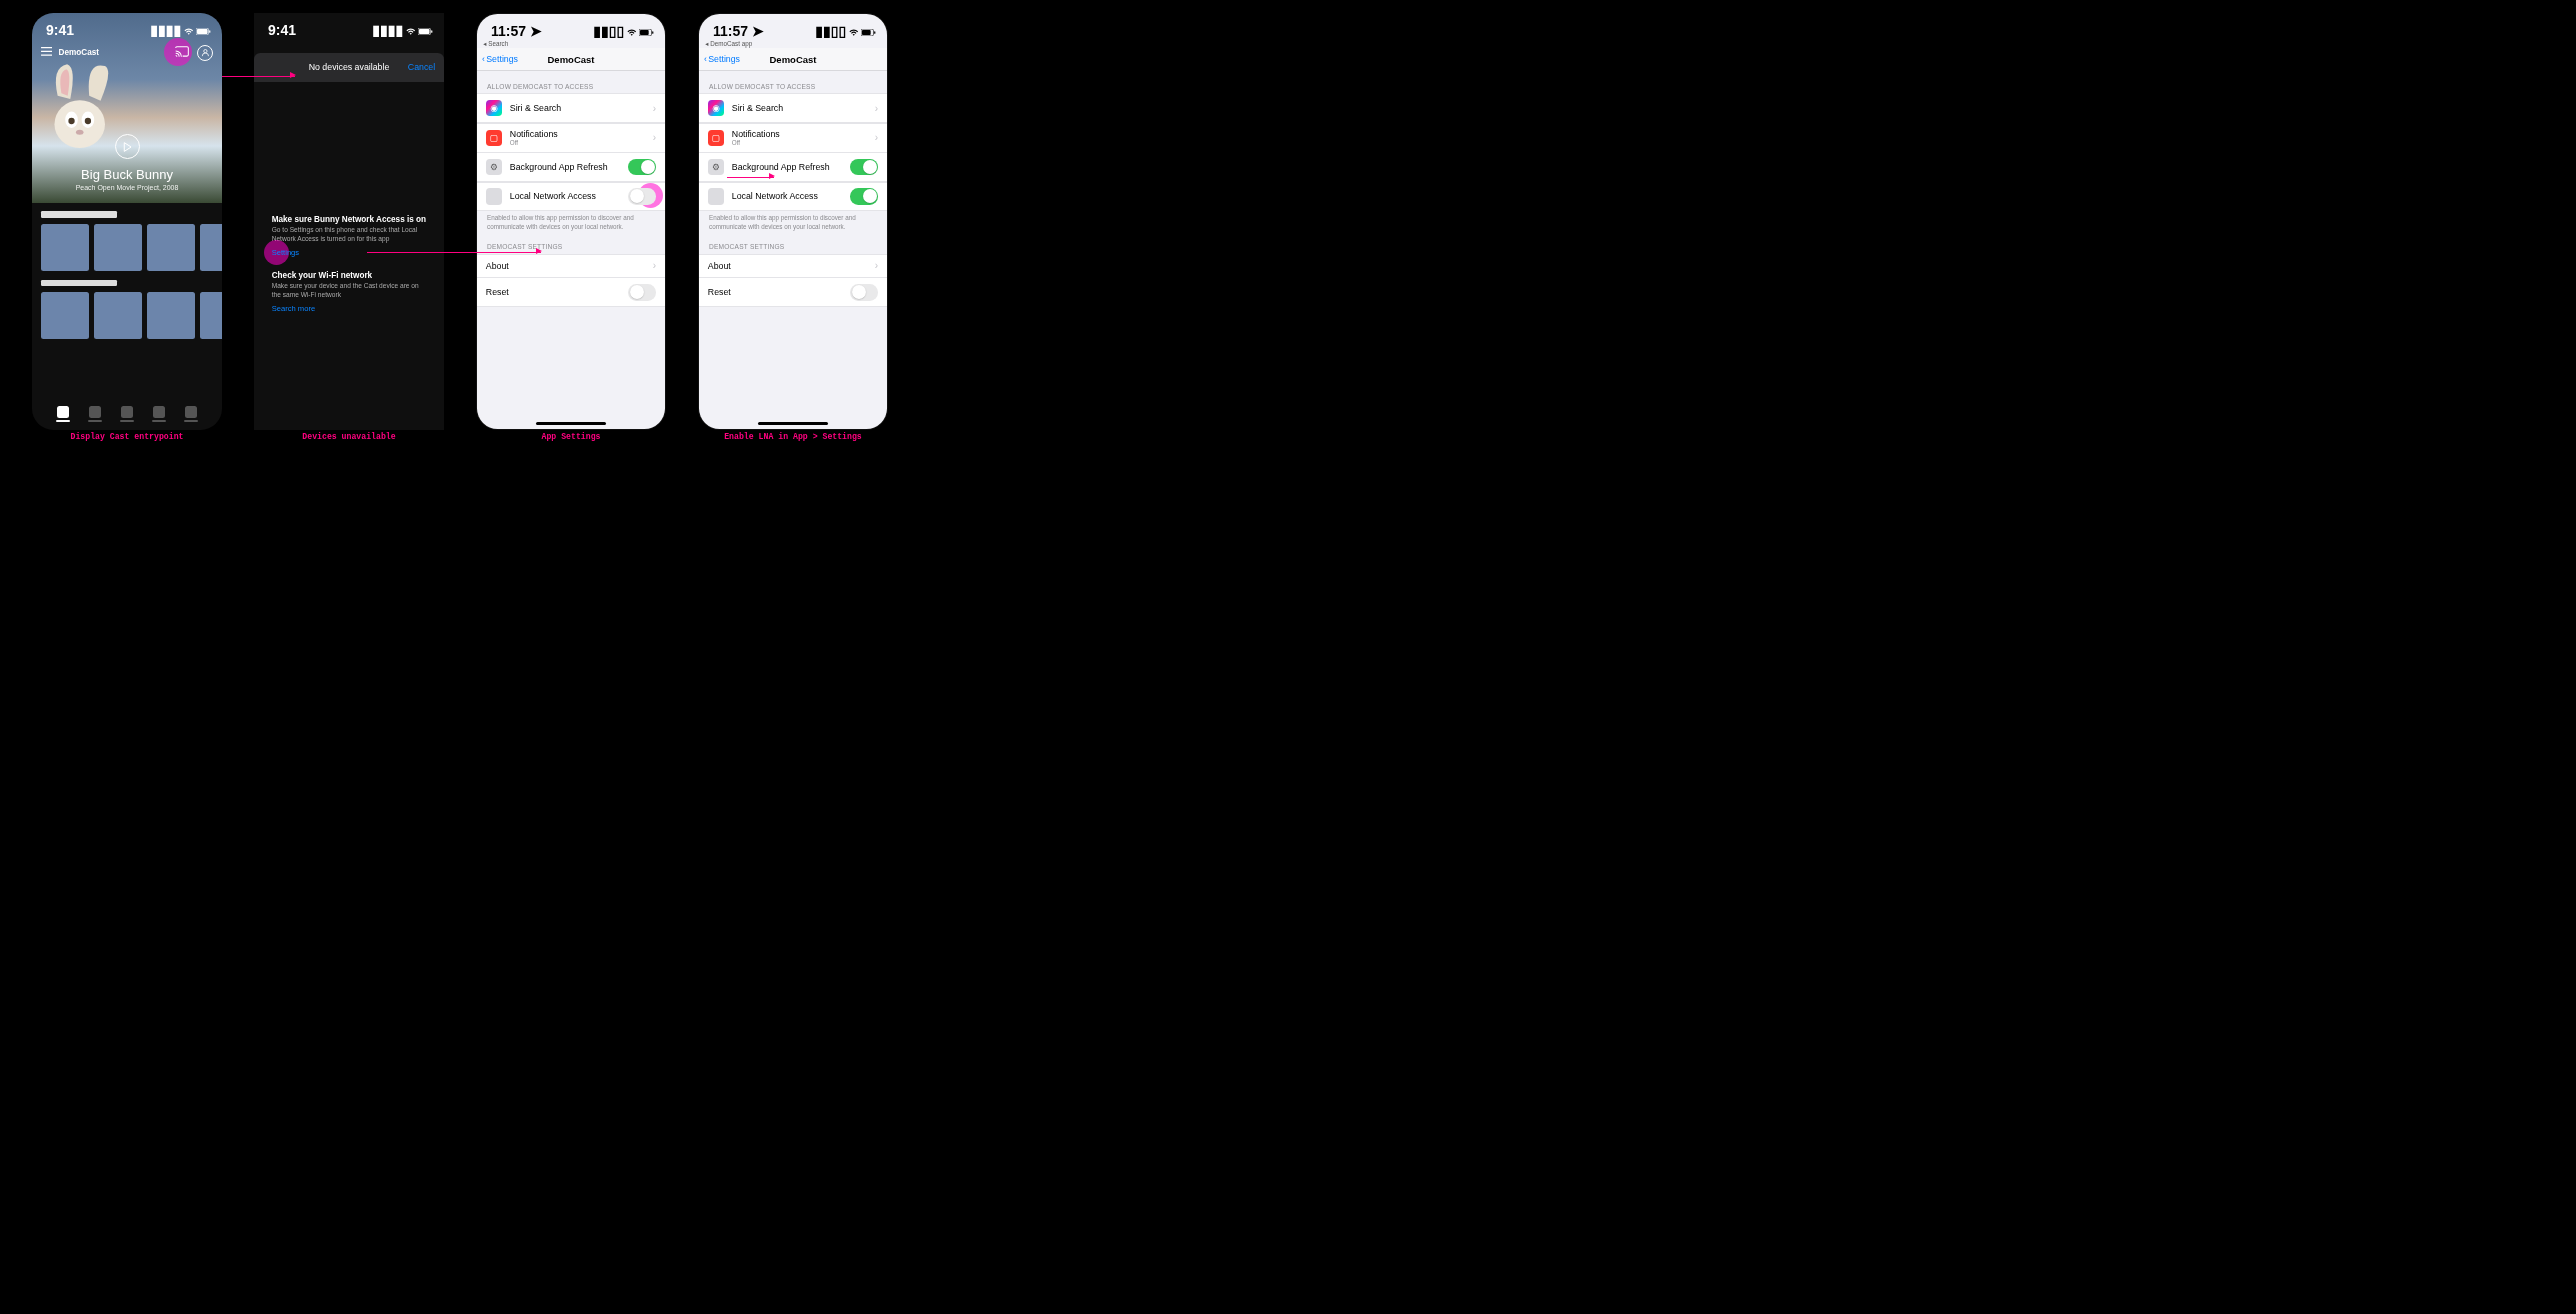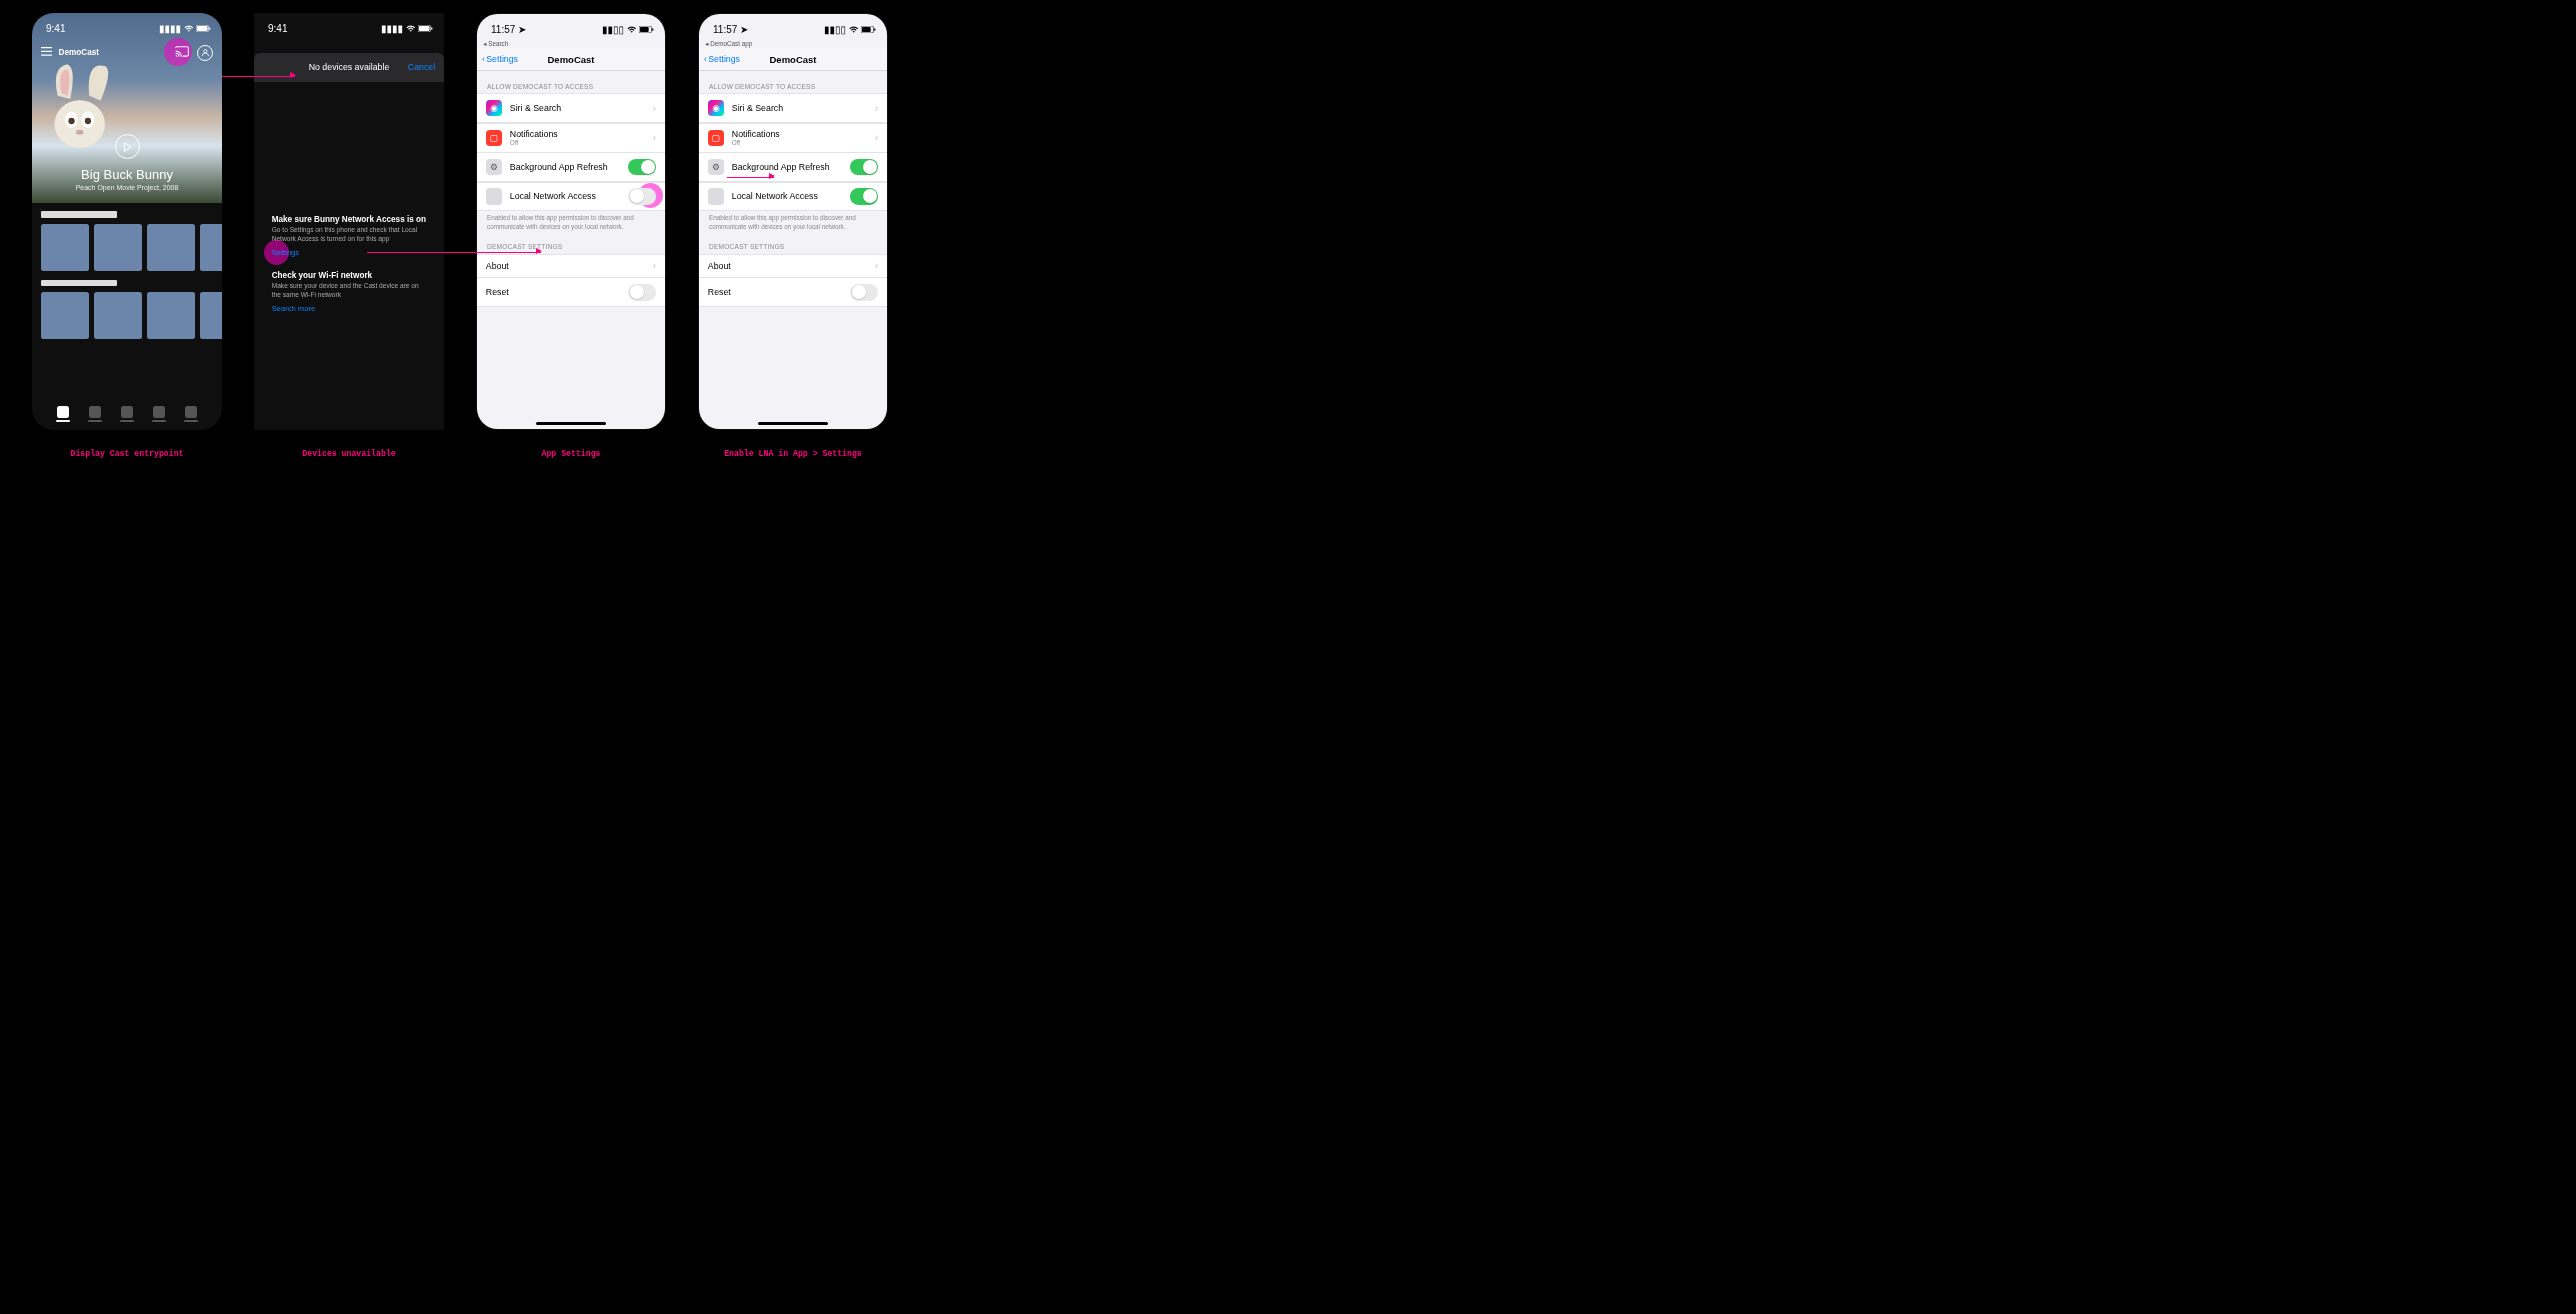--- a/index.html
+++ b/index.html
@@ -12,32 +12,32 @@
   }
   .stage { display: flex; gap: 32px; align-items: flex-start; position: relative; }
   .col { display: flex; flex-direction: column; align-items: center; }
   .phone-dark, .phone-light {
     width: 190px; height: 417px; border-radius: 21.5px;
     overflow: hidden; position: relative;
   }
   .phone-dark { background: #0f0f0f; }
   .phone-light { background: #f9a8d4; color: #000; border: 0.6px solid #111; }
   .caption {
-    margin-top: 19px;
+    margin-top: 2px;
     font-family: "Courier New", monospace;
     font-weight: bold;
     color: #ff0080;
     font-size: 8.2px;
     text-align: center;
   }
 
   
   .statusbar {
-    display: flex; justify-content: space-between; align-items: center;
-    padding: 6.3px 11.4px 0 14px; font-size: 10px; font-weight: 400; height: 25px;
+    display: flex; justify-content: space-between; align-items: flex-end;
+    padding: 6.3px 11.4px 0 14px; font-size: 14px; font-weight: 700; height: 25px;
   }
   .statusbar .right { display: flex; gap: 2.5px; align-items: center; }
   .breadcrumb-mini { font-size: 6.3px; padding: 1.3px 6.3px; color: #444; }
   .breadcrumb-mini.light { color: #555; }
 
   
   .p1-hero {
     position: relative; height: 190px;
     background: linear-gradient(180deg,#506b8c 0%, #6d87a7 35%, #c9b6a5 55%, #d6e3ec 70%, #3a4a34 100%);
     display: flex; flex-direction: column; justify-content: flex-end; align-items: center;

